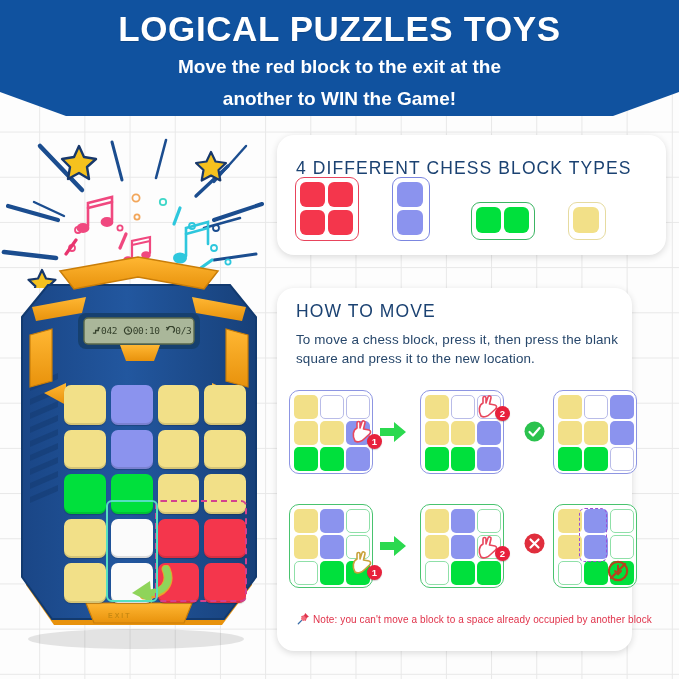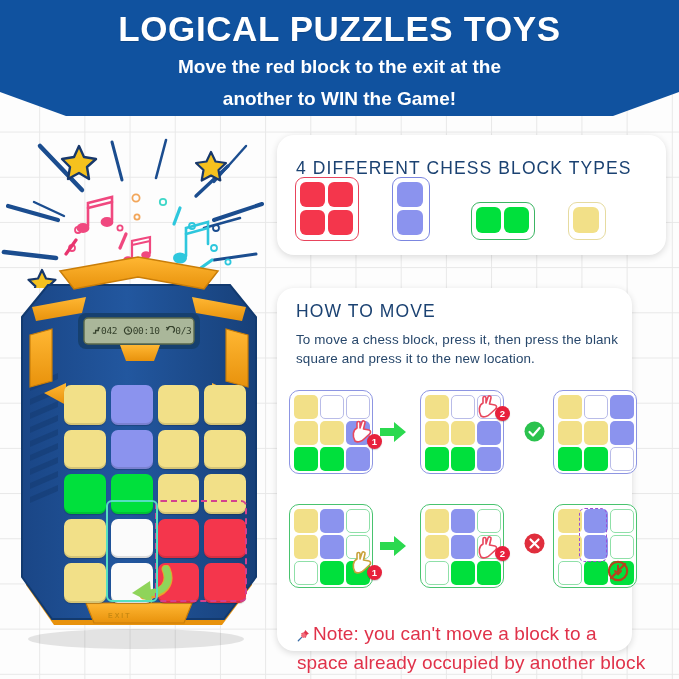--- a/index.html
+++ b/index.html
@@ -125,22 +125,22 @@
     display: flex; align-items: center; justify-content: center;
     box-shadow: 0 1px 1px rgba(0,0,0,.2);
   }
   .hand { position: absolute; width: 26px; height: 26px; }
   .mark-ok { position: absolute; width: 21px; height: 21px; }
   .mark-no { position: absolute; width: 21px; height: 21px; }
   .noentry { position: absolute; width: 22px; height: 22px; }
 
   
   #note {
-    position: absolute; left: 20px; top: 332px; width: 356px;
-    color: #e0324a; font-size: 19px; line-height: 1.5; letter-spacing: .1px;
+    position: absolute; left: 20px; top: 324px; width: 356px;
+    color: #e0324a; font-size: 10px; line-height: 1.5; letter-spacing: .1px;
   }
   #pin-icon { display: inline-block; vertical-align: -2px; margin-right: 3px; }
 
   
   #device-wrap { position: absolute; left: 8px; top: 255px; width: 262px; height: 400px; }
   #decor { position: absolute; left: 0px; top: 128px; width: 272px; height: 160px; }
 
   
   #exit-label {
     position: absolute; left: 108px; top: 612px;

